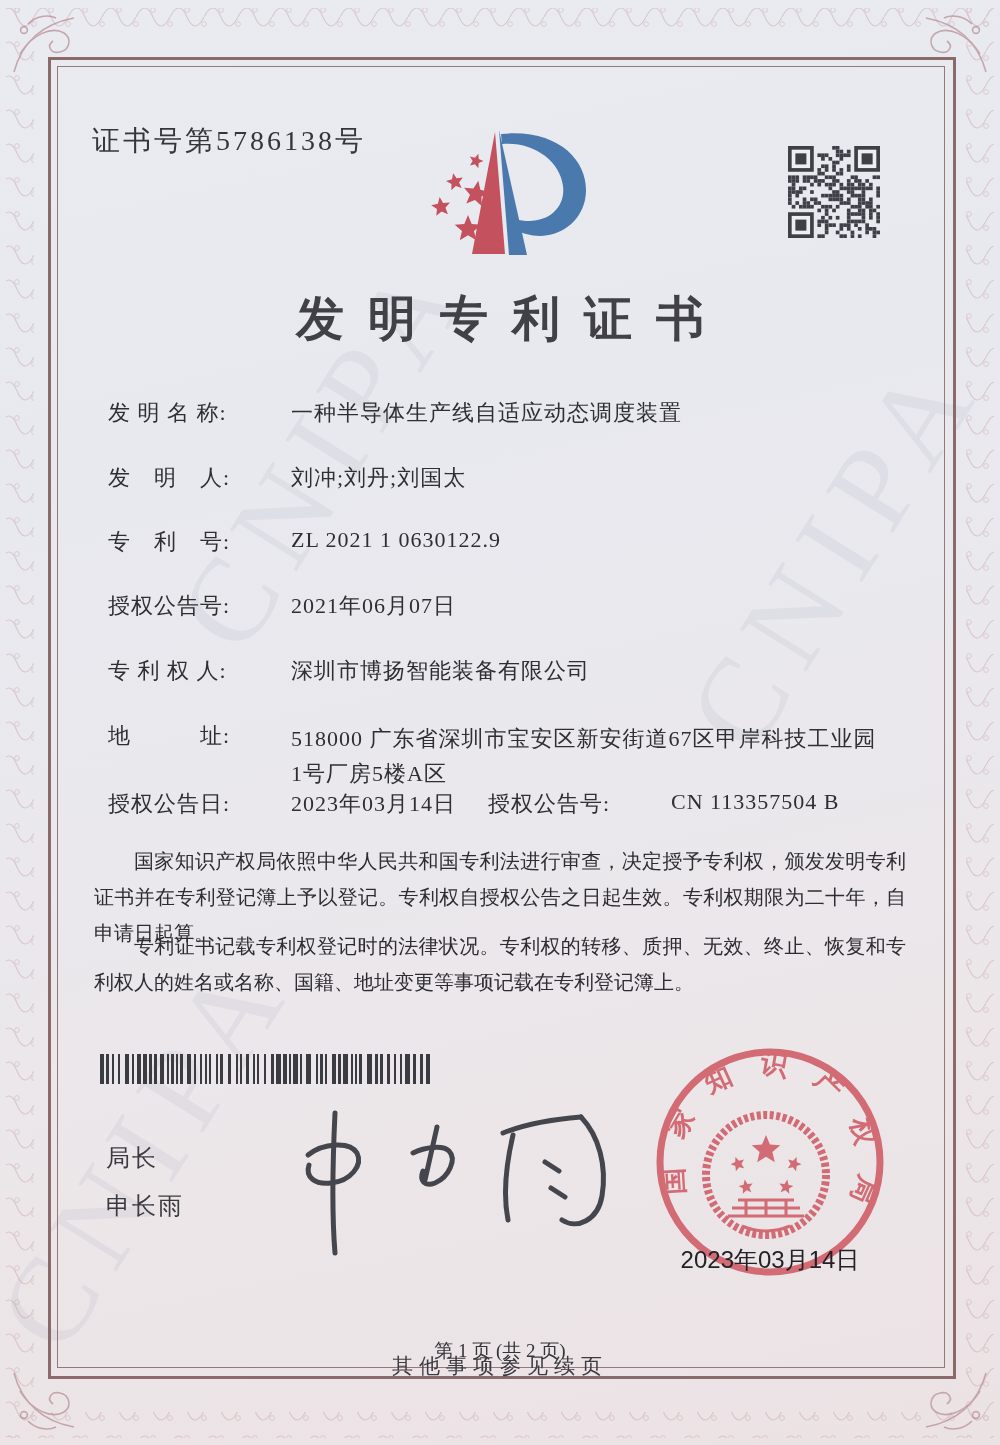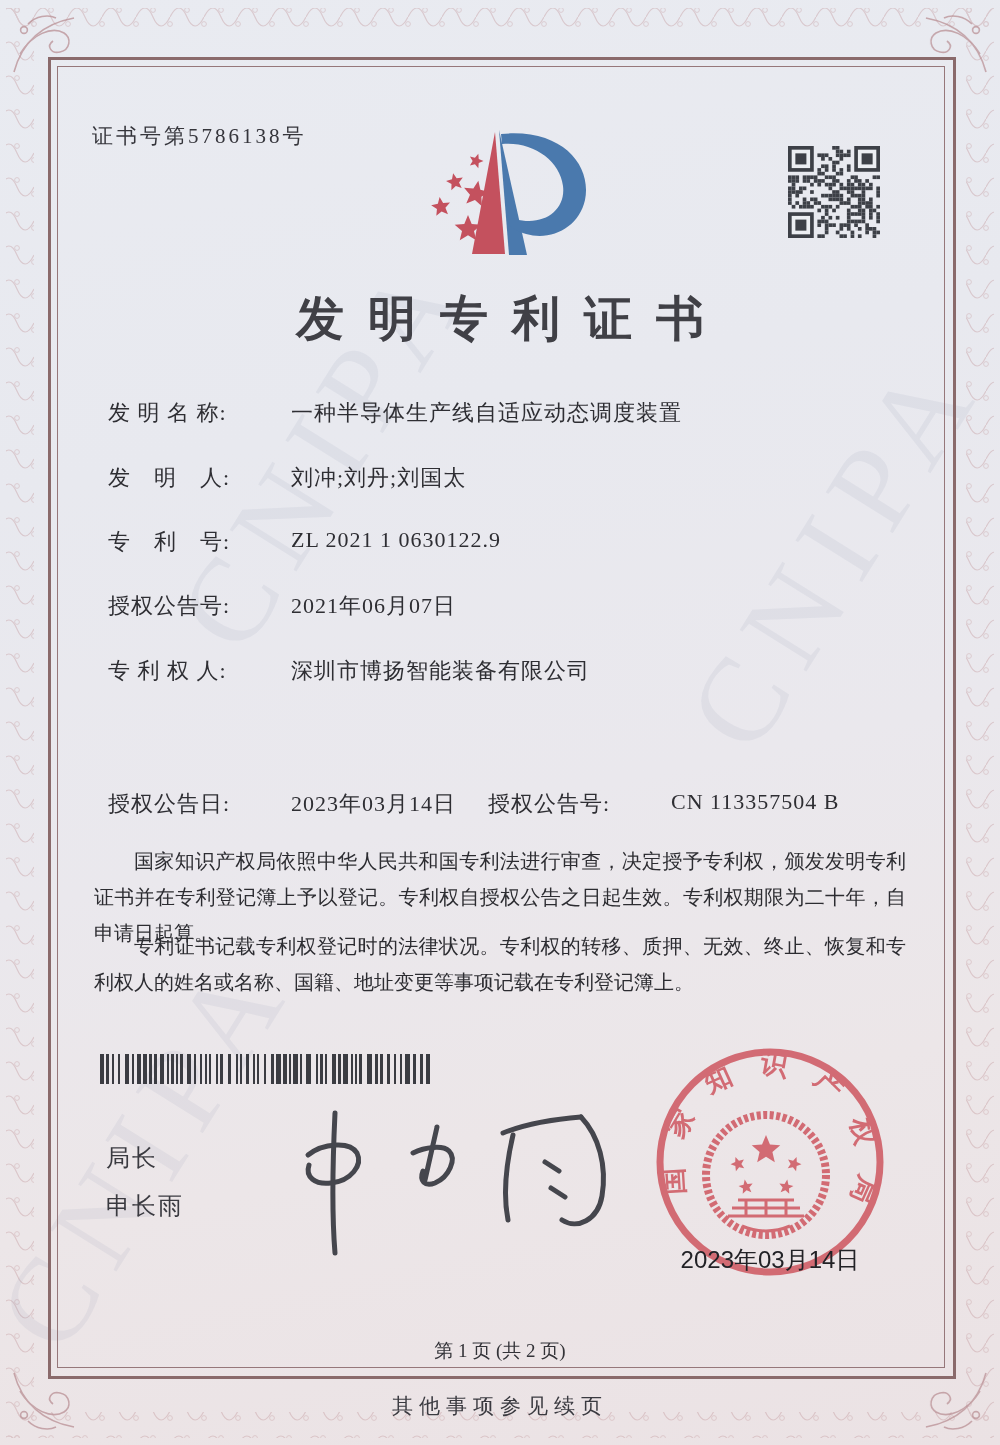--- a/index.html
+++ b/index.html
@@ -5,37 +5,37 @@
   html,body{margin:0;padding:0;background:#cfd2d8;}
   #page{
     position:relative;width:1000px;height:1445px;margin:0 auto;overflow:hidden;
     background:linear-gradient(168deg,#e9ebf1 0%,#e8e9ef 30%,#eae8ed 55%,#ece6e8 75%,#ebe2e4 100%);
     font-family:"Liberation Serif","DejaVu Serif",serif;color:#2e2e33;
   }
   .abs{position:absolute;}
   
   #frame-outer{left:48px;top:57px;width:902px;height:1316px;border:3px solid #8a6a6b;}
   #frame-inner{left:57px;top:66px;width:886px;height:1300px;border:1px solid #96777a;}
-  #cert-no{left:92px;top:122px;font-size:21px;letter-spacing:3px;color:#35353b;}
+  #cert-no{left:92px;top:122px;font-size:28px;letter-spacing:3px;color:#35353b;}
   #title{left:0;top:262px;width:100%;text-align:center;font-size:48px;font-weight:bold;
          letter-spacing:24px;text-indent:24px;color:#404046;margin-top:25px;}
   .row{position:absolute;left:108px;display:flex;font-size:22px;color:#2e2e33;letter-spacing:1px;}
   .row .lbl{flex:0 0 158px;white-space:pre;}
   .row .val{white-space:pre-wrap;margin-left:25px;}
   #row-grant-no{left:488px;}
   #addr .val{width:592px;line-height:35px;}
   .para{position:absolute;left:94px;width:812px;font-size:20px;line-height:36px;
         text-align:justify;text-indent:2em;color:#2c2c31;}
   #p1{top:843px;} #p2{top:928px;}
   #director-title{left:106px;top:1142px;font-size:24px;letter-spacing:2px;
        font-family:"Liberation Sans","DejaVu Sans",sans-serif;color:#3a3a40;}
   #director-name{left:106px;top:1190px;font-size:24px;letter-spacing:2px;
        font-family:"Liberation Sans","DejaVu Sans",sans-serif;color:#3a3a40;}
   #page-info{left:0;top:1338px;width:100%;text-align:center;font-size:19px;color:#333338;}
-  #continuation{left:0;top:1392px;width:100%;text-align:center;font-size:21px;
+  #continuation{left:0;top:1352px;width:100%;text-align:center;font-size:21px;
        letter-spacing:6px;color:#3a3a40;}
   .wm{position:absolute;font-size:120px;letter-spacing:18px;color:rgba(125,135,170,0.10);
       transform:rotate(-58deg);transform-origin:left top;pointer-events:none;white-space:nowrap;}
   svg{display:block;}
 </style>
 </head>
 <body>
 
 <div id="page">
 
@@ -334,20 +334,24 @@
     <span class="val">ZL 2021 1 0630122.9</span>
   </div>
   <div class="row" style="top:591px">
     <span class="lbl">授权公告号:</span>
     <span class="val">2021年06月07日</span>
   </div>
   <div class="row" style="top:656px">
     <span class="lbl">专 利 权 人:</span>
     <span class="val">深圳市博扬智能装备有限公司</span>
   </div>
+  <div class="row" id="addr" style="top:721px">
+    <span class="lbl">地　　　址:</span>
+    <span class="val">518000 广东省深圳市宝安区新安街道67区甲岸科技工业园1号厂房5楼A区</span>
+  </div>
   <div class="row" style="top:789px">
     <span class="lbl">授权公告日:</span>
     <span class="val">2023年03月14日</span>
   </div>
   <div class="row" id="row-grant-no" style="top:789px">
     <span class="lbl">授权公告号:</span>
     <span class="val">CN 113357504 B</span>
   </div>
 
   <div class="para" id="p2">专利证书记载专利权登记时的法律状况。专利权的转移、质押、无效、终止、恢复和专利权人的姓名或名称、国籍、地址变更等事项记载在专利登记簿上。</div>

